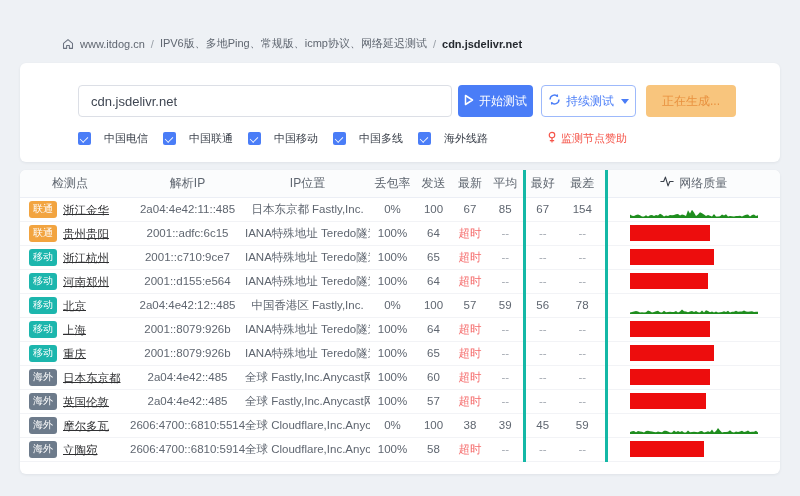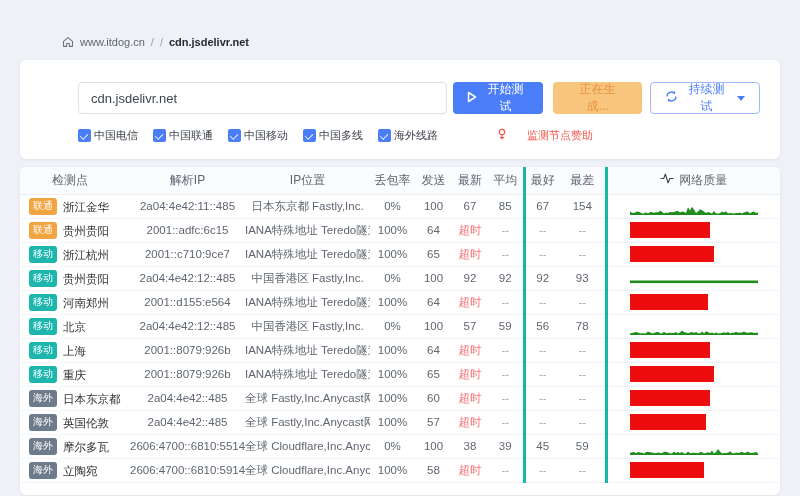--- a/index.html
+++ b/index.html
@@ -20,39 +20,39 @@
   
   .test-card { margin:12px 20px 0; padding:22px 20px 16px 58px; }
   .input-row { display:flex; align-items:center; }
   .host-input {
     width:374px; height:32px; border:1px solid #dcdfe6; border-radius:4px;
     padding:0 12px; font-size:13px; color:#3f4652; outline:none;
     font-family:"Liberation Sans","DejaVu Sans",sans-serif;
   }
   .btn {
     height:32px; border:none; border-radius:4px; font-size:12px; cursor:pointer;
-    display:inline-flex; align-items:center; gap:5px; padding:0 14px;
+    display:inline-flex; align-items:center; gap:5px; padding:0 6px;
     font-family:"Liberation Sans","DejaVu Sans",sans-serif;
   }
   .btn-primary { background:var(--primary); color:#fff; margin-left:6px; }
   .btn-outline { background:#fff; color:var(--primary); border:1px solid #9db9fb; margin-left:8px; }
   .btn-warning { background:var(--warning_bg); color:var(--warning_text); margin-left:10px; padding:0 16px; }
   .caret { width:0; height:0; border-left:4px solid transparent; border-right:4px solid transparent; border-top:5px solid var(--primary); margin-left:2px; }
 
   .filter-row { display:flex; align-items:center; margin-top:14px; }
-  .filter-item { display:inline-flex; align-items:center; gap:3px; margin-right:15px; cursor:pointer; }
+  .filter-item { display:inline-flex; align-items:center; gap:13px; margin-right:15px; cursor:pointer; }
   .cb {
     width:13px; height:13px; background:var(--primary); border-radius:2px; position:relative; display:inline-block;
   }
   .cb::after {
     content:""; position:absolute; left:3.2px; top:1.6px; width:5px; height:8px;
     border:solid #fff; border-width:0 1.6px 1.6px 0; transform:rotate(45deg) scale(.8);
   }
   .filter-label { font-size:11px; color:#3b414b; }
-  .sponsor { display:inline-flex; align-items:center; gap:20px; margin-left:44px; font-size:11px; color:var(--sponsor); text-decoration:none; cursor:pointer; }
+  .sponsor { display:inline-flex; align-items:center; gap:4px; margin-left:44px; font-size:11px; color:var(--sponsor); text-decoration:none; cursor:pointer; }
 
   
   .table-card { margin:8px 20px 0; overflow:hidden; padding-bottom:12px; }
   table { width:760px; border-collapse:collapse; table-layout:fixed; }
   thead th {
     height:27px; font-size:12px; font-weight:400; color:#5f6670;
     background:#fbfcfd; border-bottom:1px solid #ebeef5; text-align:center;
   }
   th.c-node { text-align:left; padding-left:32px; }
   tbody td {
@@ -60,67 +60,68 @@
     border-bottom:1px solid #f2f3f6; white-space:nowrap; overflow:hidden;
   }
   td.c-node { text-align:left; padding-left:9px; }
   .badge {
     display:inline-block; min-width:26px; text-align:center; padding:1.5px 4px; border-radius:3px;
     color:#fff; font-size:10px; margin-right:6px; vertical-align:1px;
   }
   .badge.unicom   { background:var(--badge_unicom); }
   .badge.mobile   { background:var(--badge_mobile); }
   .badge.overseas { background:var(--badge_overseas); }
-  .city { color:#303133; font-size:11.5px; }
+  .city { color:#303133; font-size:11.5px;text-decoration:underline; }
   .bl { border-left:3px solid #14b8a6; }
   .timeout { color:var(--danger); }
   .dim { color:#a3a8b1; }
   td.c-quality { text-align:left; padding-left:22px; }
   .spark { width:128px; height:18px; display:flex; align-items:center; }
   .spark svg { display:block; }
   .redbar { height:16px; background:var(--quality_red); }
   .qhead { display:inline-flex; align-items:center; gap:5px; justify-content:flex-start; }
 </style>
 </head>
 <body>
 
 <div class="breadcrumb">
   <span>
     <svg width="12" height="12" viewBox="0 0 16 16">
         <path d="M8 2.2 L14 7.2 V13.8 H9.8 V10 H6.2 V13.8 H2 V7.2 Z" fill="none" stroke="#6b7280" stroke-width="1.4" stroke-linejoin="round"></path>
       </svg>
   </span>
   <span>www.itdog.cn</span>
   <span class="sep">/</span>
+  <span>IPV6版、多地Ping、常规版、icmp协议、网络延迟测试</span>
   <span class="sep">/</span>
   <span class="current">cdn.jsdelivr.net</span>
 </div>
 
 <div class="card test-card">
   <div class="input-row">
     <input class="host-input" type="text" value="cdn.jsdelivr.net" style="">
     <button class="btn btn-primary">
       <span>
         <svg width="10" height="12" viewBox="0 0 10 12">
             <path d="M1.5 1.5 L8.5 6 L1.5 10.5 Z" fill="none" stroke="#fff" stroke-width="1.5" stroke-linejoin="round"></path>
           </svg>
       </span>
       <span>开始测试</span>
     </button>
-    <button class="btn btn-warning">正在生成...</button>
     <button class="btn btn-outline">
       <span>
         <svg width="13" height="13" viewBox="0 0 14 14">
             <path d="M2.2 7a4.8 4.8 0 0 1 8.4-3.2 M11.8 7a4.8 4.8 0 0 1-8.4 3.2" fill="none" stroke="#4a7df7" stroke-width="1.5"></path>
             <path d="M10.6 1.2 L10.8 4 L8.2 3.6 Z M3.4 12.8 L3.2 10 L5.8 10.4 Z" fill="#4a7df7"></path>
           </svg>
       </span>
       <span>持续测试</span>
       <span class="caret"></span>
     </button>
+    <button class="btn btn-warning">正在生成...</button>
   </div>
   <div class="filter-row">
 
     <label class="filter-item">
     <span class="cb"></span>
     <span class="filter-label">中国电信</span>
   </label>
       <label class="filter-item">
     <span class="cb"></span>
     <span class="filter-label">中国联通</span>
@@ -238,40 +239,20 @@
     <td class="bl dim">--</td>
     <td class="dim">--</td>
     <td class="c-quality bl">
             <div class="spark">
               <div class="redbar" style="width: 84px; background: rgb(237, 13, 13);"></div>
             </div>
           </td>
   </tr>
         <tr>
     <td class="c-node">
-      <span class="badge mobile">移动</span><span class="city">贵州贵阳</span>
-    </td>
-    <td>2a04:4e42:12::485</td>
-    <td>中国香港区 Fastly,Inc.</td>
-    <td>0%</td>
-    <td>100</td>
-    <td>92</td>
-    <td>92</td>
-    <td class="bl">92</td>
-    <td>93</td>
-    <td class="c-quality bl">
-            <div class="spark">
-              <svg width="128" height="18">
-                <rect x="0" y="11.5" width="128" height="2.6" fill="#1e8d1e"></rect>
-              </svg>
-            </div>
-          </td>
-  </tr>
-        <tr>
-    <td class="c-node">
       <span class="badge mobile">移动</span><span class="city">河南郑州</span>
     </td>
     <td>2001::d155:e564</td>
     <td>IANA特殊地址 Teredo隧道地址</td>
     <td>100%</td>
     <td>64</td>
     <td class="timeout">超时</td>
     <td class="dim">--</td>
     <td class="bl dim">--</td>
     <td class="dim">--</td>

